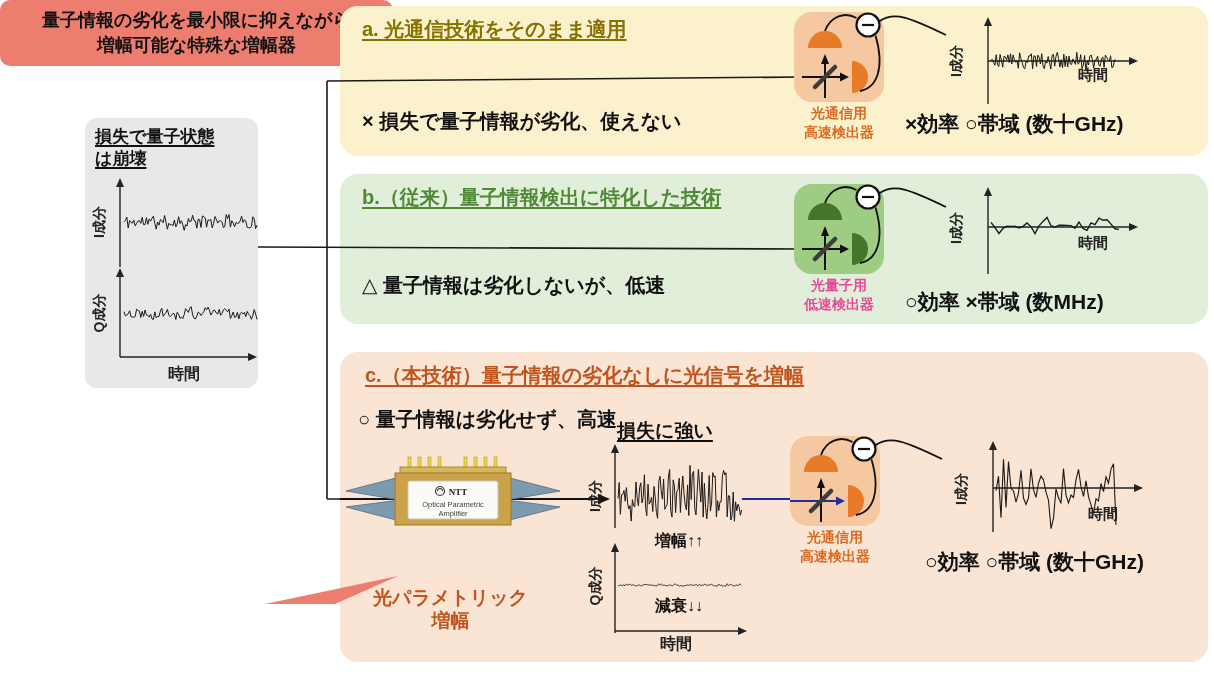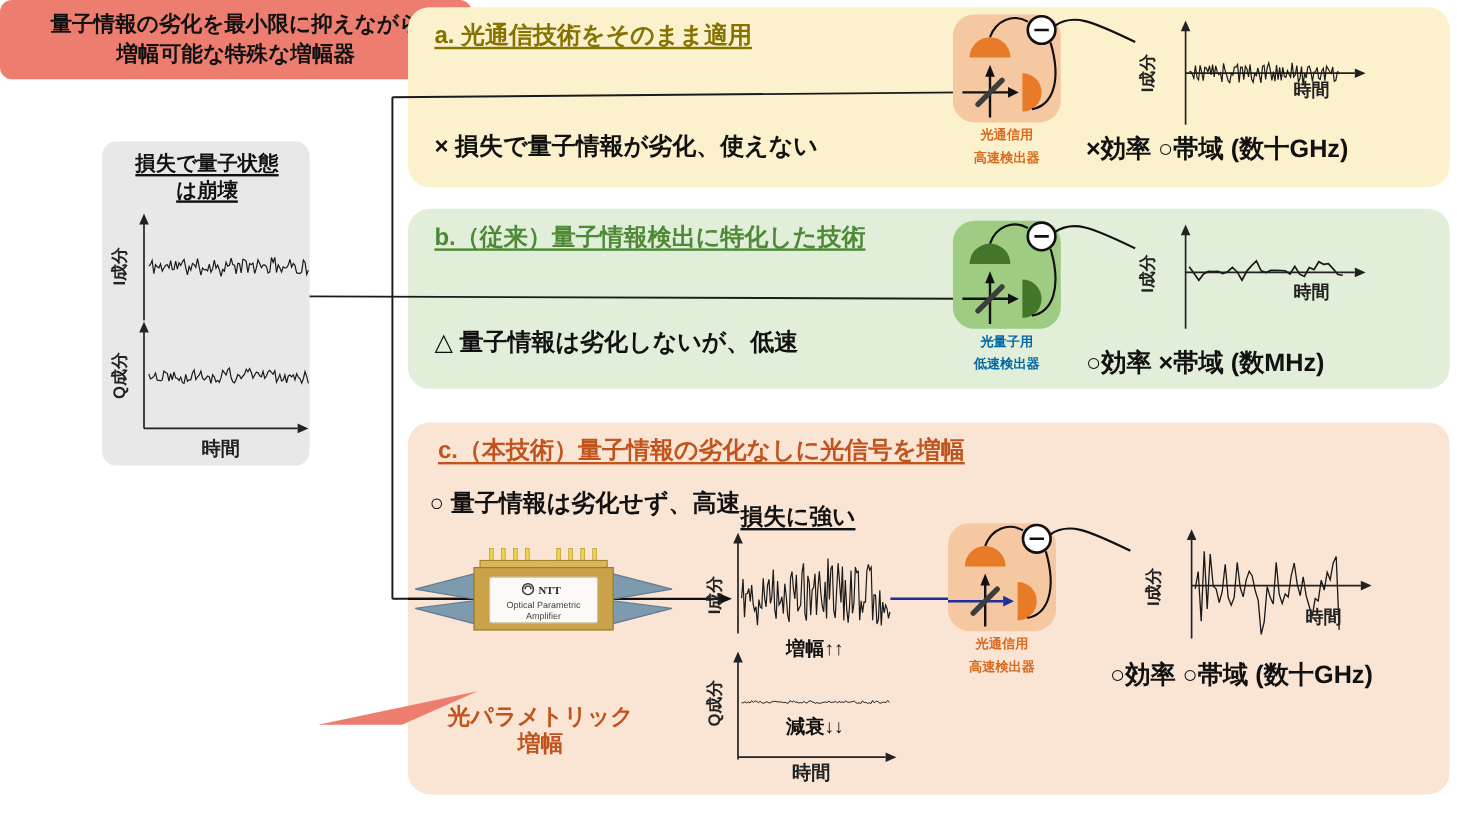--- a/index.html
+++ b/index.html
@@ -11,27 +11,27 @@
   .panel{position:absolute;border-radius:18px;}
   #panel-a{left:340px;top:6px;width:868px;height:150px;background:#FCF1CD;}
   #panel-b{left:340px;top:174px;width:868px;height:150px;background:#E0EEDA;}
   #panel-c{left:340px;top:352px;width:868px;height:310px;background:#FAE4D4;}
   .panel-title{font-size:20px;font-weight:800;text-decoration:underline;text-decoration-thickness:2px;text-underline-offset:3px;white-space:nowrap;}
   #panel-a-title{left:362px;top:16px;color:#857200;}
   #panel-b-title{left:362px;top:184px;color:#4E8A35;}
   #panel-c-title{left:365px;top:362px;color:#C0541C;}
   .body-text{font-size:20px;font-weight:800;color:#111;white-space:nowrap;}
   .rating{font-size:21px;font-weight:800;color:#111;white-space:nowrap;}
-  .det-label{font-size:11px;font-weight:800;line-height:19px;text-align:center;white-space:nowrap;}
+  .det-label{font-size:14px;font-weight:800;line-height:19px;text-align:center;white-space:nowrap;}
   .det-label.orange{color:#D96A20;}
-  .det-label.green{color:#0369a1;}
+  .det-label.green{color:#ec4899;}
   .rot-label{font-size:14px;font-weight:600;color:#222;transform:translate(-50%,-50%) rotate(-90deg);white-space:nowrap;}
   .time-label{font-size:15px;font-weight:600;color:#222;white-space:nowrap;}
   #source-box{left:85px;top:118px;width:173px;height:270px;background:#E9E8E8;border-radius:12px;}
-  #source-title{left:95px;top:126px;width:155px;text-align:center;font-size:17px;font-weight:800;line-height:22px;}
+  #source-title{left:95px;top:126px;width:155px;font-size:17px;font-weight:800;line-height:22px;}
   #source-title span{text-decoration:underline;text-decoration-thickness:2px;text-underline-offset:3px;}
   #amp-label{left:368px;top:538px;width:165px;text-align:center;color:#C0541C;font-size:19px;font-weight:800;line-height:23px;margin-top:48px;}
   #plot-c-title{left:617px;top:418px;font-size:19px;font-weight:800;text-decoration:underline;text-decoration-thickness:2px;text-underline-offset:3px;white-space:nowrap;}
   .gain-loss{font-size:16px;font-weight:800;white-space:nowrap;}
   #callout{left:35px;top:600px;width:393px;height:66px;background:#ED7D6F;border-radius:10px;
     display:flex;flex-direction:column;align-items:center;justify-content:center;
     font-size:18px;font-weight:800;line-height:25px;text-align:center;}
   .det-icon{position:absolute;width:155px;height:100px;}
   .det-orange{--bg:#F6C8A2;--fg:#E87B28;}
   .det-green{--bg:#9FCC83;--fg:#44762A;}

